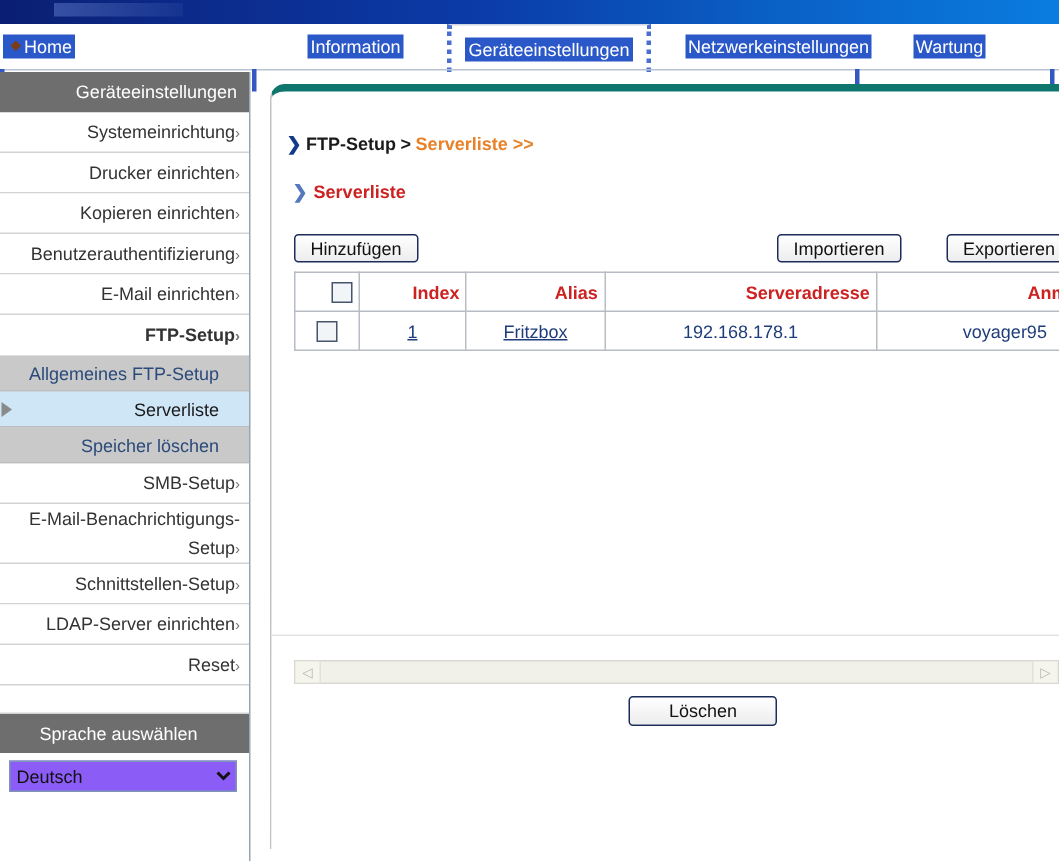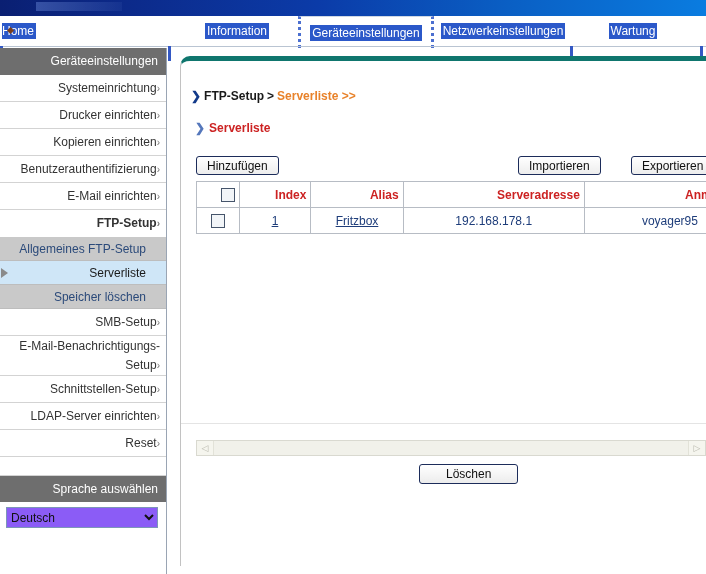--- a/index.html
+++ b/index.html
@@ -30,21 +30,21 @@
   .tab{
     position:absolute;top:0;height:30px;
     display:flex;align-items:center;justify-content:center;
     white-space:nowrap;
   }
   .tab .lbl{
     font-size:12px;line-height:14px;padding:1px 2px;
     background:#2b58c9;color:#ffffff;
   }
   .tab.home{left:0;width:120px;justify-content:flex-start;padding-left:2px;}
-  .tab.home .lbl{padding-left:0;}
+  .tab.home .lbl{padding-left:14px;}
   .home-bullet{
     position:absolute;left:7px;top:11px;width:7px;height:7px;
     background:#7a3d18;
     clip-path:polygon(50% 0,100% 50%,50% 100%,0 50%);
   }
   .tab.active{
     background:#ffffff;
     border-left:3px dotted #4b6fd0;
     border-right:3px dotted #4b6fd0;
     border-top:1px solid #cfd8e4;
@@ -80,21 +80,21 @@
     border-bottom:1px solid #bdbdbd;box-sizing:border-box;position:relative;
   }
   .sub-item.sel{background:#cfe6f7;color:#1a1a1a;}
   .sub-item.sel .marker{
     position:absolute;left:1px;top:7px;width:0;height:0;
     border-left:7px solid #8a8a8a;border-top:5px solid transparent;border-bottom:5px solid transparent;
   }
   .side-gap{height:18px;background:#ffffff;border-bottom:1px solid #d3d3d3;}
   .lang-head{
     height:26px;line-height:26px;background:#6e6e6e;color:#ffffff;
-    text-align:right;padding-right:8px;font-size:12px;box-sizing:border-box;
+    text-align:center;padding-right:8px;font-size:12px;box-sizing:border-box;
   }
   .lang-wrap{padding:5px 8px 0 6px;background:#ffffff;}
   select.lang{
     width:100%;height:21px;font-family:"Liberation Sans",sans-serif;font-size:12px;
     border:1px solid #7d96b8;background:#8b5cf6;color:#111;
   }
   
   #content{
     position:absolute;left:180px;top:56px;width:614px;height:510px;
     background:#ffffff;border-top:5px solid #0f766e;border-left:1px solid #c2c2c2;
@@ -159,21 +159,21 @@
   <div class="tab home" style="left:0;width:118px;">
     <span class="home-bullet"></span>
     <span class="lbl">Home</span>
   </div>
   <div class="tab" style="left:196px;width:82px;">
     <span class="lbl">Information</span>
   </div>
   <div class="tab active" style="left:298px;width:136px;">
     <span class="lbl">Geräteeinstellungen</span>
   </div>
-  <div class="tab" style="left:437px;width:132px;">
+  <div class="tab" style="left:453px;width:132px;">
     <span class="lbl">Netzwerkeinstellungen</span>
   </div>
   <div class="tab" style="left:604px;width:58px;">
     <span class="lbl">Wartung</span>
   </div>
 
   <div class="tabline"></div>
   <div class="sep" style="left:0px;"></div>
   <div class="sep" style="left:168px;"></div>
   <div class="sep" style="left:570px;"></div>

